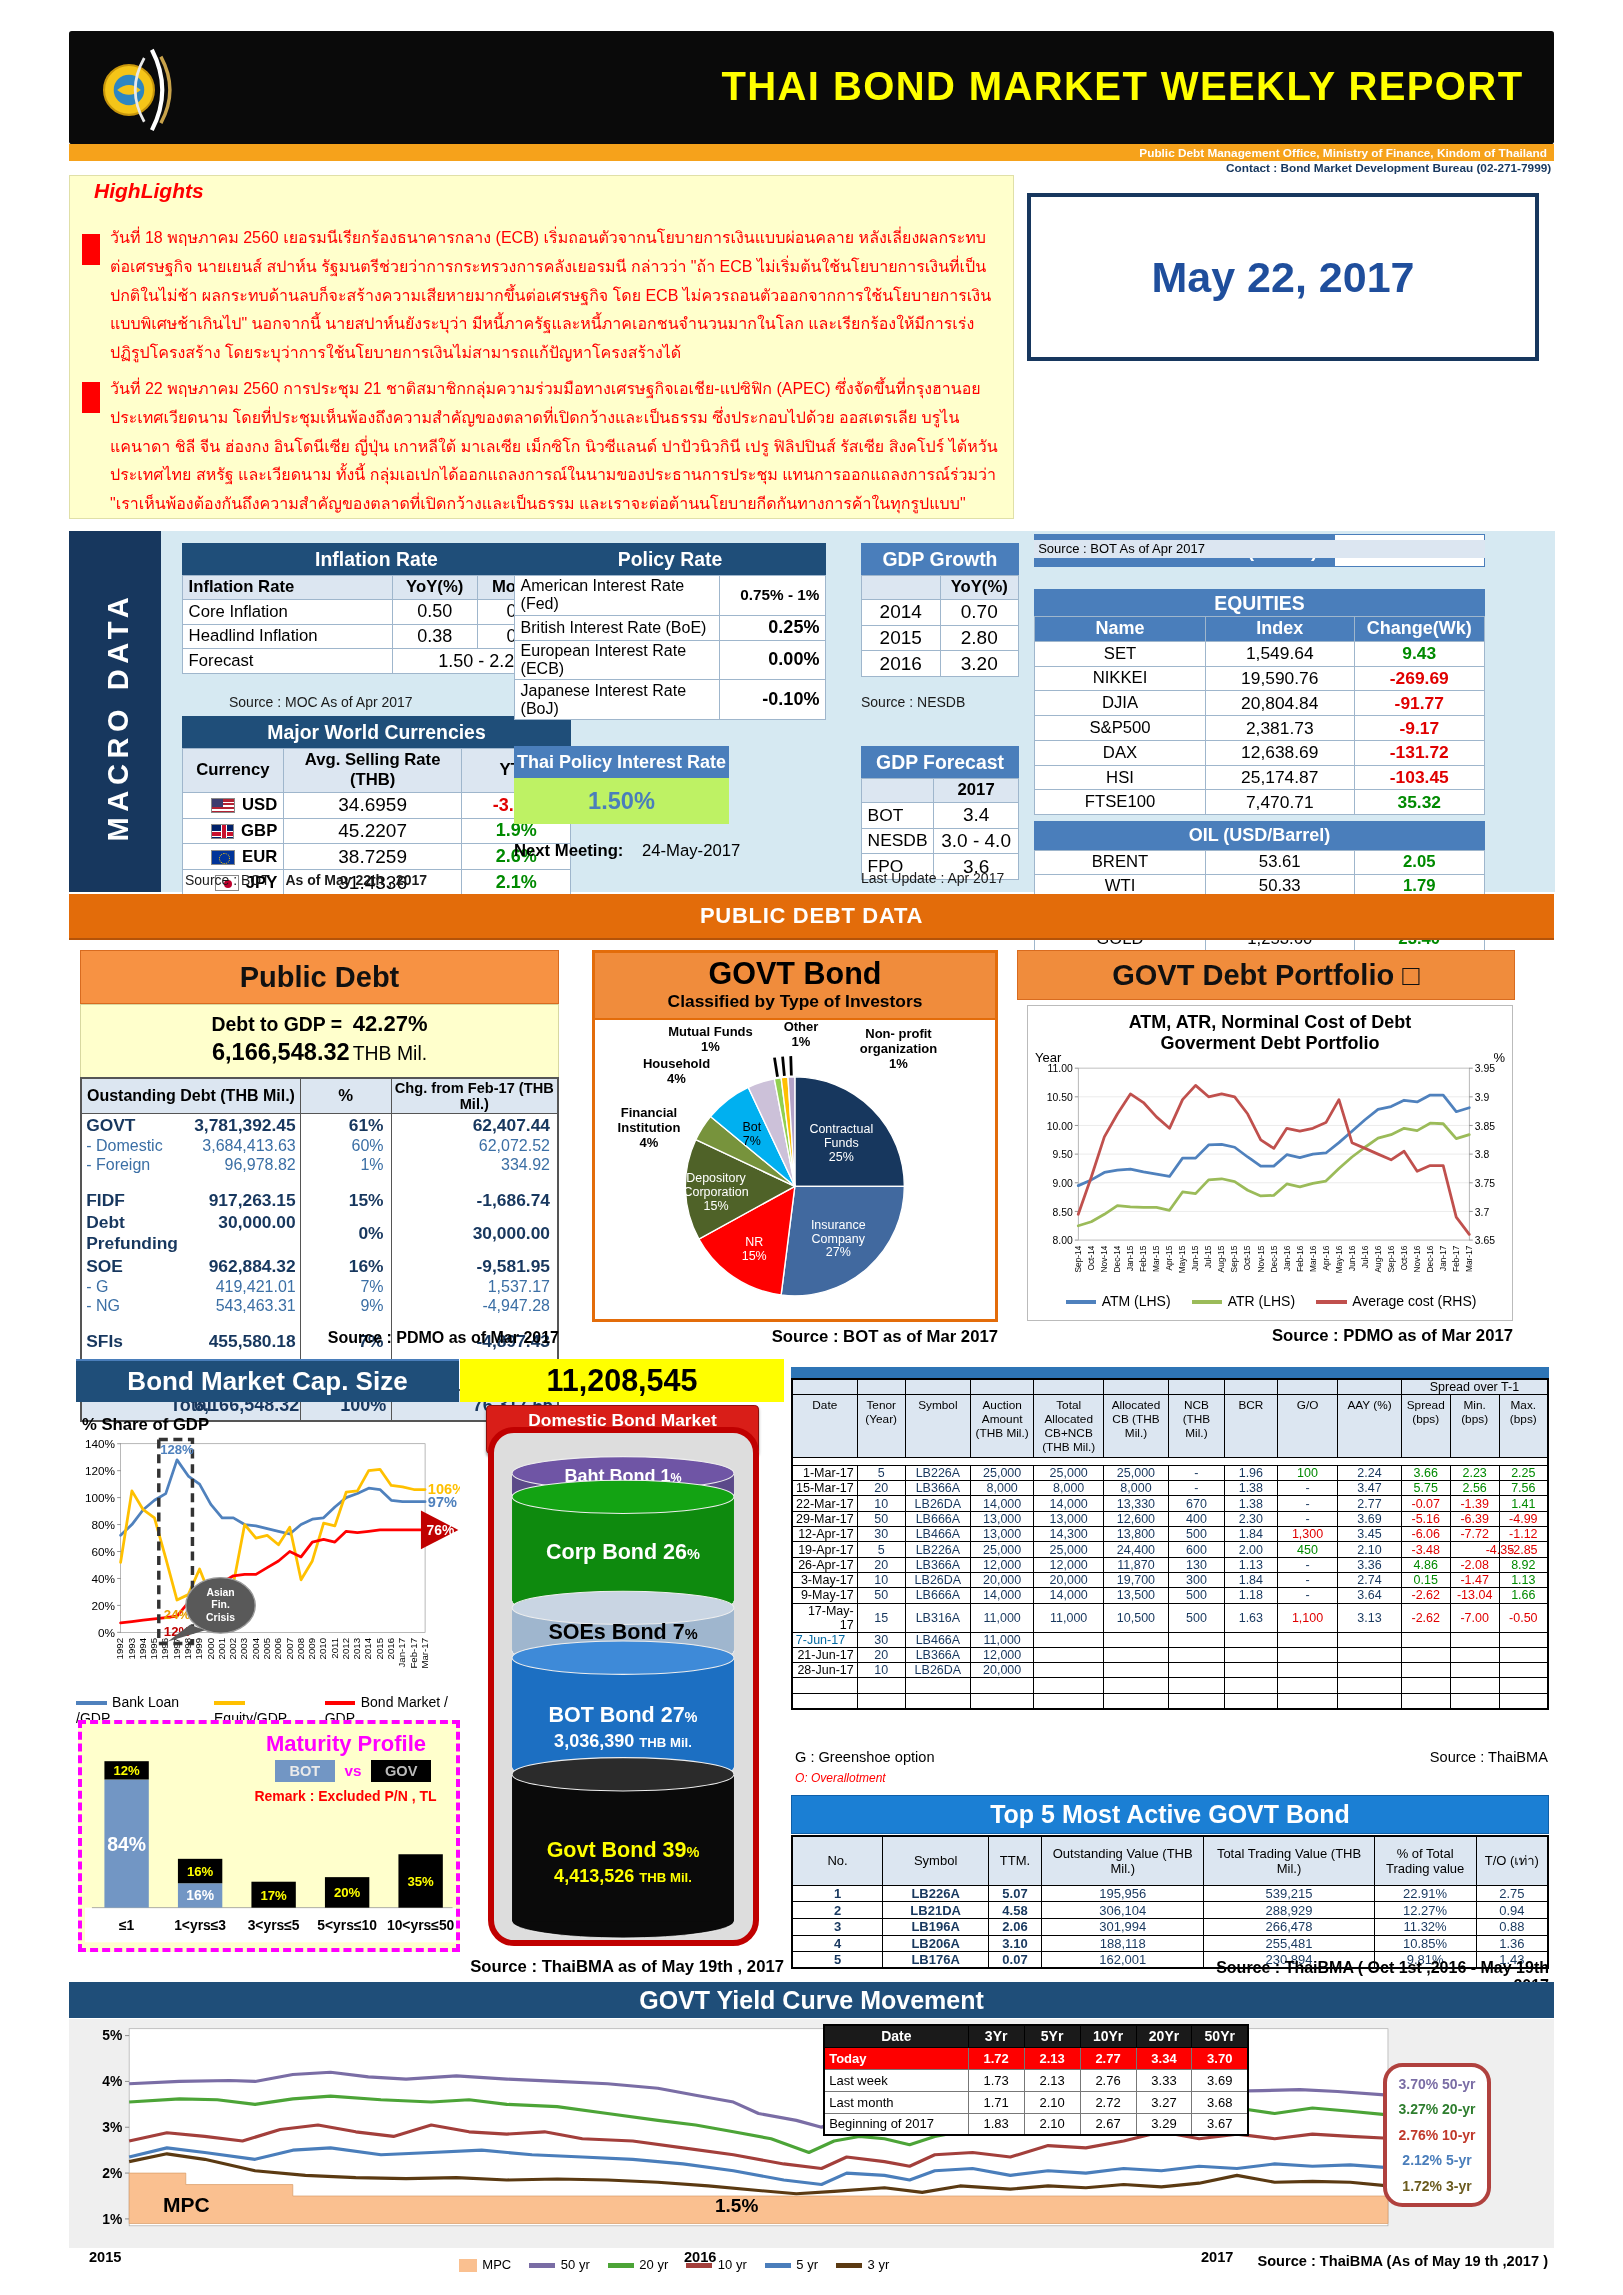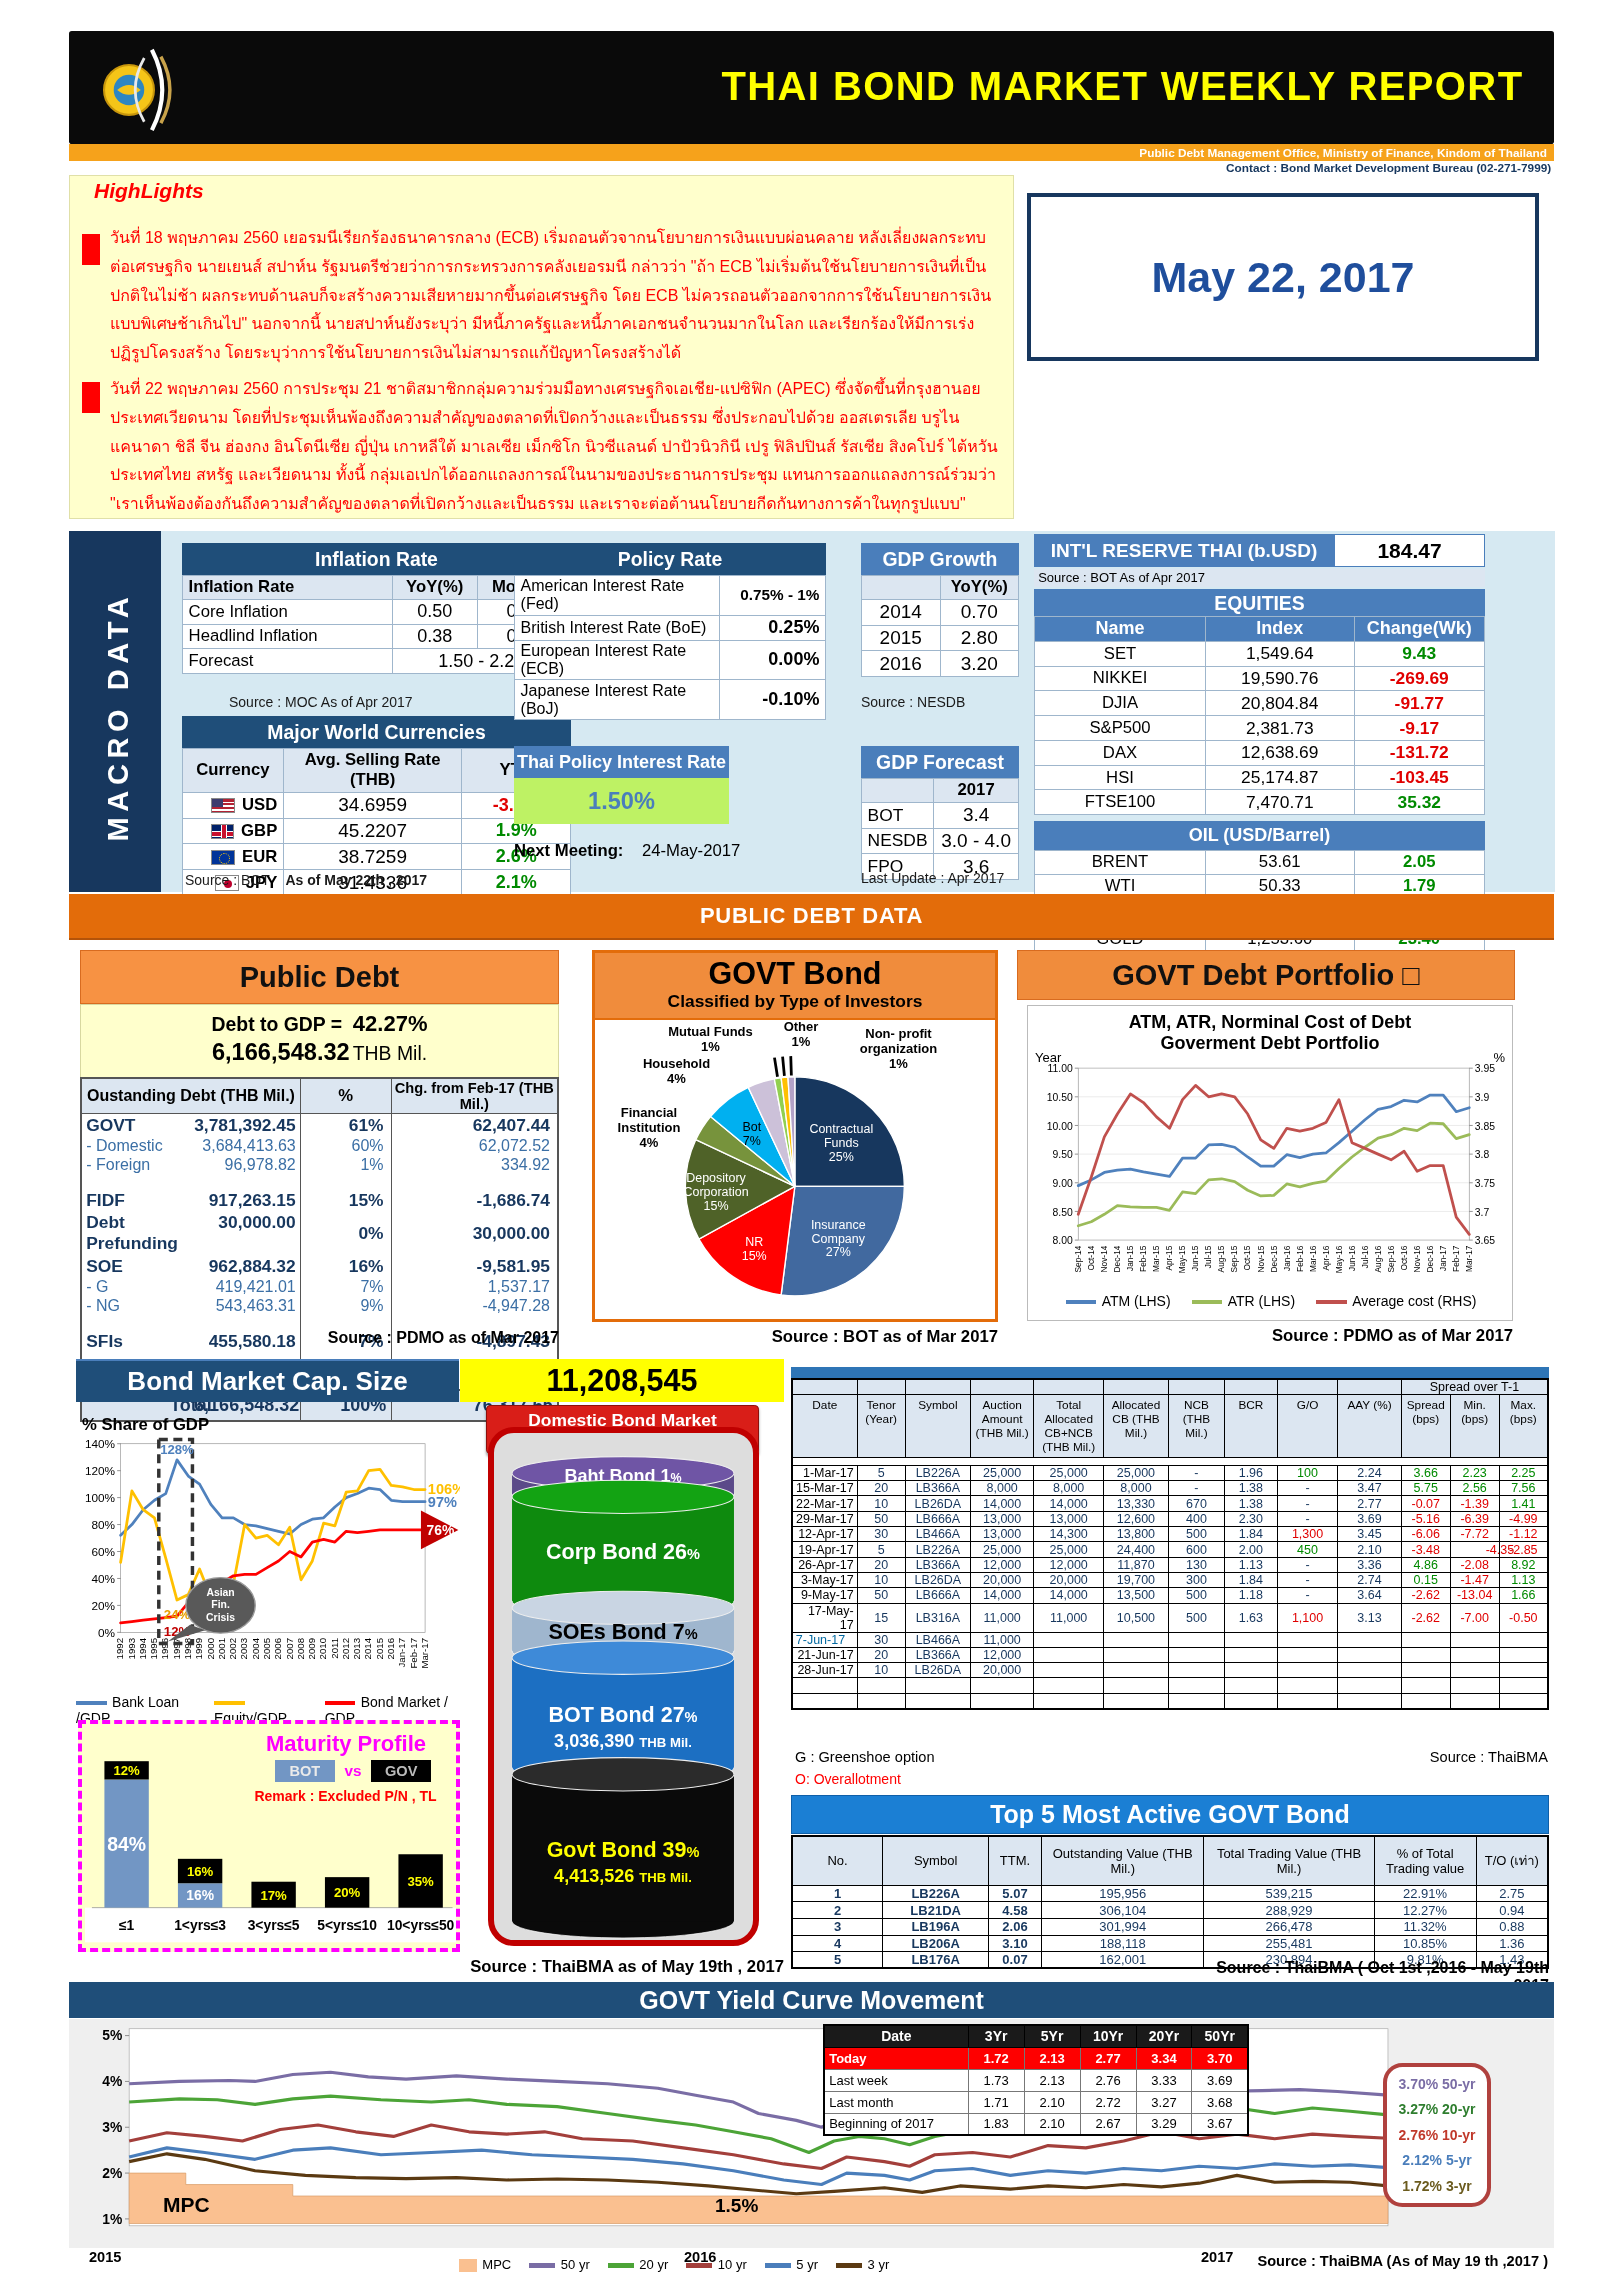--- a/index.html
+++ b/index.html
@@ -216,21 +216,21 @@
           </tr>
         </tbody>
     </table>
   </div>
   <div class="abs srcline" style="left:861px;top:870px;">Last Update : Apr 2017</div>
 
   <div class="abs bluehdr" style="left:1034px;top:534px;width:300px;height:33px;font-size:19px;">INT'L RESERVE THAI (b.USD)</div>
   <div class="abs" style="left:1334px;top:534px;width:151px;height:33px;background:#FFFFFF;border:1.4px solid #4A7EBB;display:flex;align-items:center;justify-content:center;">
     <span class="bold" style="font-size:21px;">184.47</span>
   </div>
-  <div class="abs" style="left:1034px;top:569px;width:451px;height:18px;background:#DCE6F1;font-size:13px;padding:1.4px 4.2px;">Source : BOT As of Apr 2017</div>
+  <div class="abs" style="left:1034px;top:540px;width:451px;height:18px;background:#DCE6F1;font-size:13px;padding:1.4px 4.2px;">Source : BOT As of Apr 2017</div>
 
   <div class="abs bluehdr" style="left:1034px;top:589px;width:451px;height:28px;font-size:19.4px;">EQUITIES</div>
   <div class="abs" style="left:1034px;top:616px;width:451px;">
     <table class="mtbl" style="width:100%;font-size:16.7px;">
       <thead>
           <tr style="background:#4A7EBB;color:#FFFFFF;">
         <th style="width:38%;font-size:18px;">Name</th>
         <th style="width:33%;font-size:18px;">Index</th>
         <th style="width:29%;font-size:18px;">Change(Wk)</th>
       </tr>
@@ -990,21 +990,21 @@
             <td style="border: 1.4px solid rgb(0, 0, 0); height: 15.3px; font-size: 12.5px; text-align: center; color: rgb(23, 55, 94);"></td>
             <td style="border: 1.4px solid rgb(0, 0, 0); height: 15.3px; font-size: 12.5px; text-align: center; color: rgb(23, 55, 94);"></td>
             <td style="border: 1.4px solid rgb(0, 0, 0); height: 15.3px; font-size: 12.5px; text-align: center; color: rgb(23, 55, 94);"></td>
             <td style="border: 1.4px solid rgb(0, 0, 0); height: 15.3px; font-size: 12.5px; text-align: center; color: rgb(23, 55, 94);"></td>
             <td style="border: 1.4px solid rgb(0, 0, 0); height: 15.3px; font-size: 12.5px; text-align: center; color: rgb(23, 55, 94);"></td>
           </tr>
         </tbody>
     </table>
   </div>
   <div class="abs" style="left:795px;top:1749px;font-size:14.6px;">G : Greenshoe option</div>
-  <div class="abs" style="left:795px;top:1771px;font-size:14px;color:#FF0000;">O:  Overallotment</div>
+  <div class="abs" style="left:795px;top:1771px;font-size:12px;color:#FF0000;font-style:italic;">O:  Overallotment</div>
   <div class="abs rt" style="left:1319px;top:1749px;width:229px;font-size:14.6px;">Source : ThaiBMA</div>
 
   <div class="abs" style="left:791px;top:1795px;width:758px;height:39px;background:#1B7FD4;display:flex;align-items:center;justify-content:center;border:1.4px solid #0F5FA8;">
     <span class="bold" style="color:#FFF;font-size:25px;">Top 5 Most Active GOVT Bond</span>
   </div>
   <div class="abs" style="left:791px;top:1835px;width:758px;">
     <table class="auct" style="width:100%;table-layout:fixed;border:2.1px solid #000;background:#FFF;">
       <thead id="top5-head">
           <tr style="background: rgb(220, 230, 241);">
             <th style="border: 1.4px solid rgb(0, 0, 0); font-size: 13px; font-weight: normal; padding: 2.8px; height: 49px; width: 12%;">No.</th>

